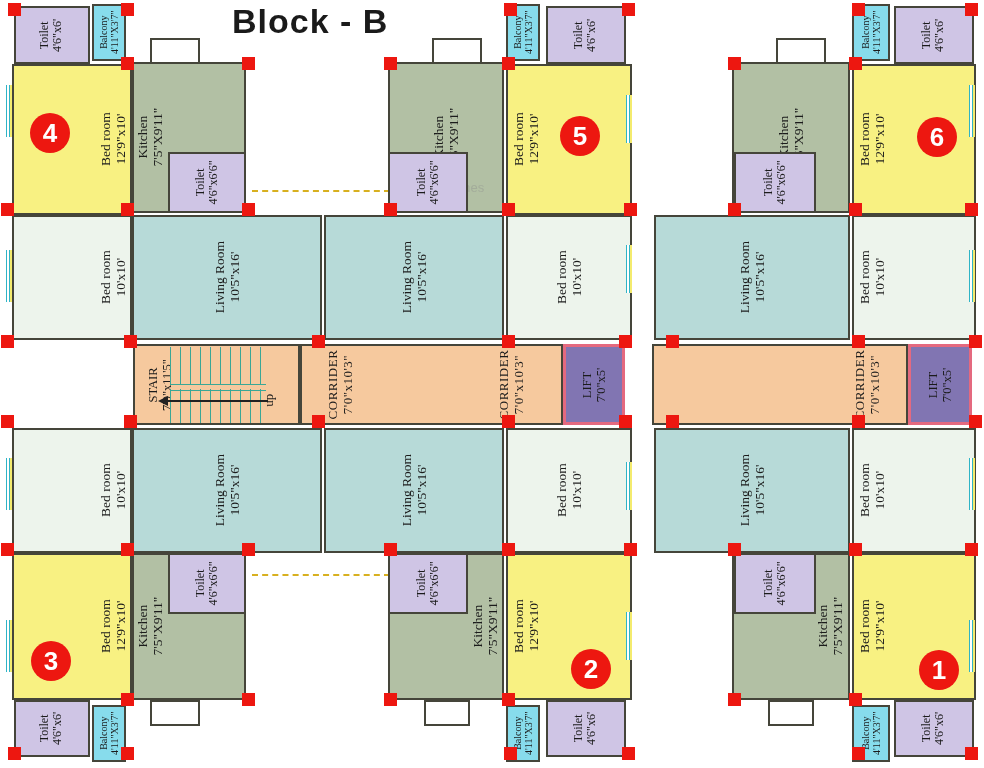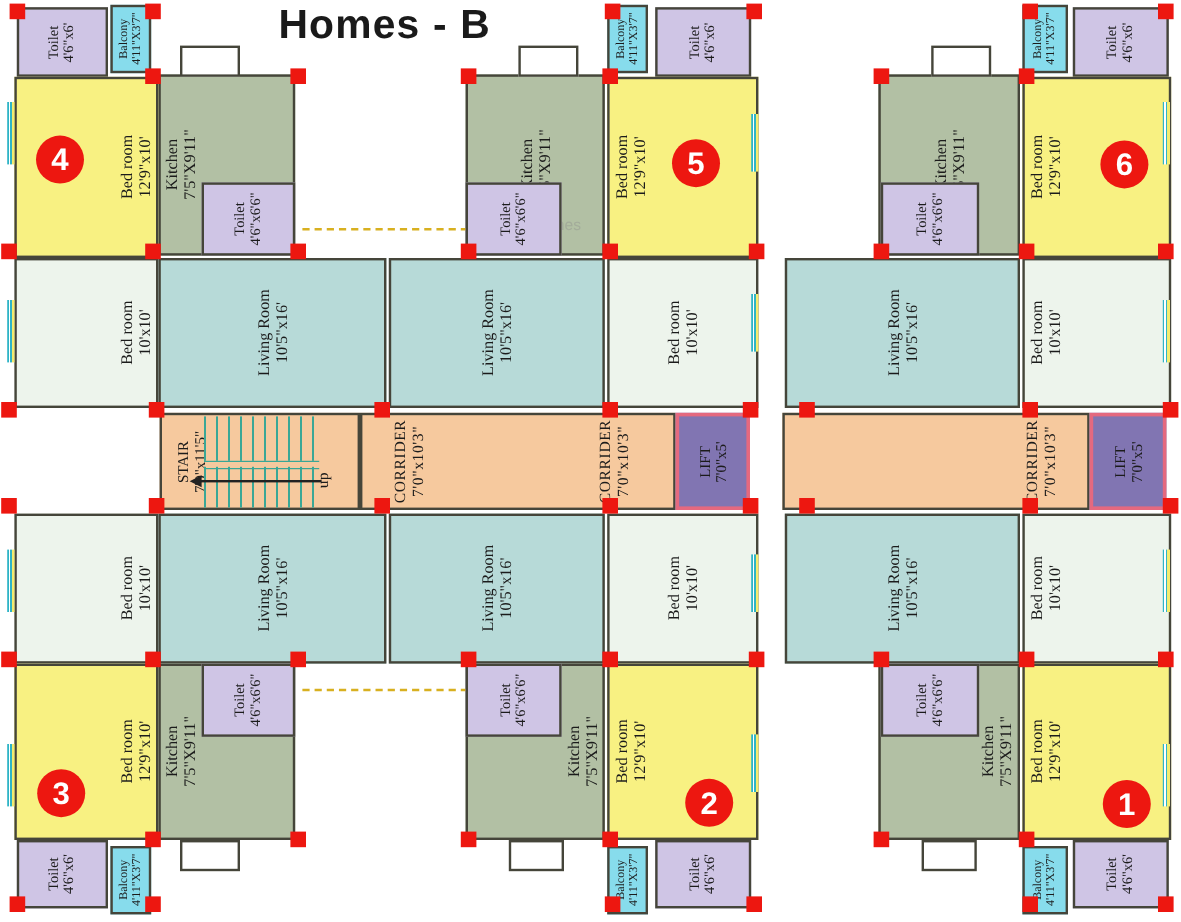--- a/index.html
+++ b/index.html
@@ -35,21 +35,21 @@
               border-right:10px solid #222;z-index:3;}
   .up-label{position:absolute;z-index:3;display:flex;align-items:center;justify-content:center;}
   .up-label .rlabel{font-size:13px;}
   .watermark{position:absolute;left:443px;top:180px;font:13px "Liberation Sans",sans-serif;
              color:rgba(140,140,140,.38);z-index:1;}
 </style>
 </head>
 <body>
 
 <div id="plan">
-  <div class="title">Homes - B</div>
+  <div class="title">Block - B</div>
   <div class="watermark">Homes</div>
 <div class="room fs-toilet" style="left: 14px; top: 6px; width: 76px; height: 58px; background: rgb(207, 197, 229);">
       <div class="lbox">
         <div class="rlabel">
           <span>Toilet</span>
           <span>4'6"x6'</span>
         </div>
       </div>
     </div>
     <div class="room fs-balcony" style="left: 92px; top: 4px; width: 34px; height: 57px; background: rgb(135, 220, 236);">

